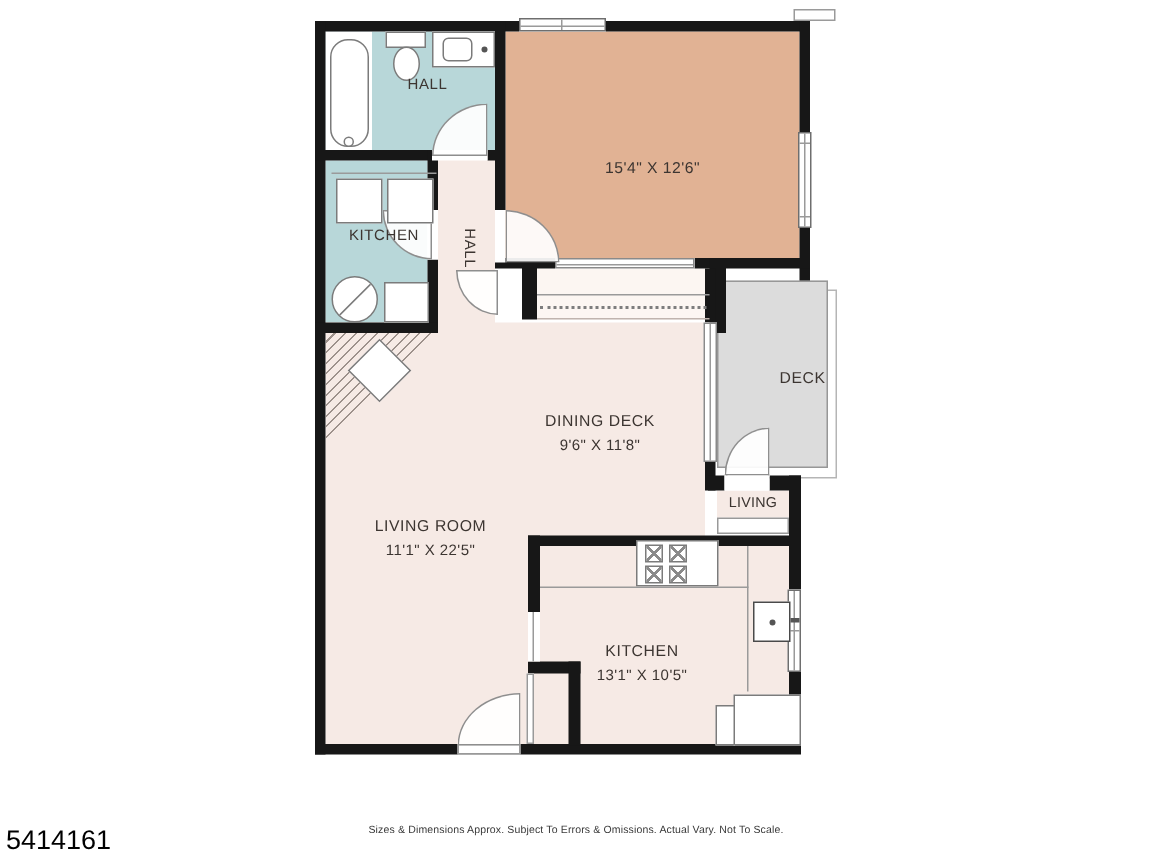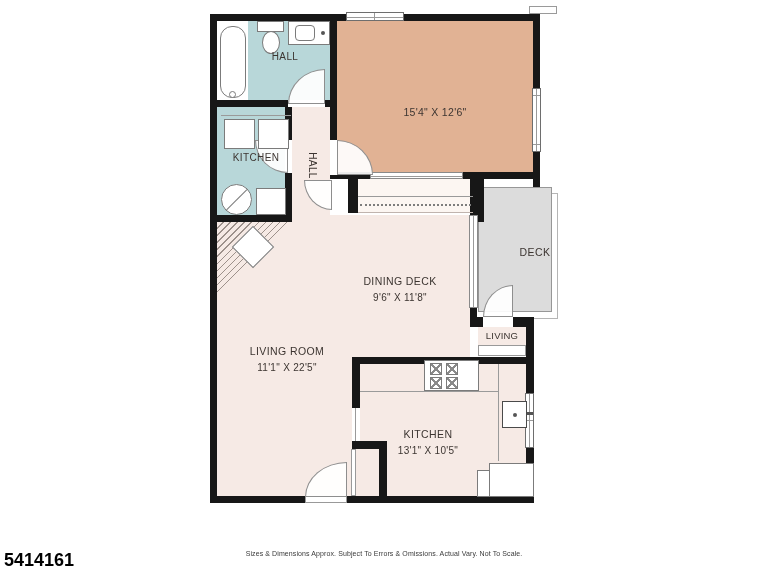--- a/index.html
+++ b/index.html
@@ -15,21 +15,21 @@
   .ln{position:absolute;background:#9a9a9a;}
   .lbl{position:absolute;color:#3c3531;font-size:10.5px;letter-spacing:.4px;text-align:center;white-space:nowrap;}
   .dim{position:absolute;color:#3c3531;font-size:10px;letter-spacing:.3px;text-align:center;white-space:nowrap;}
   .hatch{position:absolute;clip-path:polygon(0 0,100% 0,0 100%);
          background:repeating-linear-gradient(135deg,var(--floor-pink,#f6eae5) 0 4px,#9d918b 4px 5px);}
   .diamond{position:absolute;background:#fff;border:1px solid #7b7b7b;transform:rotate(45deg);}
   .burner{position:absolute;width:12px;height:12px;border:1px solid #7b7b7b;box-sizing:border-box;background:
     linear-gradient(45deg,transparent 44%,#8a8a8a 44%,#8a8a8a 56%,transparent 56%),
     linear-gradient(-45deg,transparent 44%,#8a8a8a 44%,#8a8a8a 56%,transparent 56%),#fff;}
   #footer{position:absolute;left:0;top:550px;width:768px;text-align:center;font-size:7px;color:#3a3a3a;letter-spacing:.1px;}
-  #photoid{position:absolute;left:4px;top:550px;font-size:18px;color:#000;font-weight:bold;}
+  #photoid{position:absolute;left:4px;top:550px;font-size:18px;color:#000;}
 </style>
 </head>
 <body>
 
 <div id="stage">
 
   <div class="fill" style="left:217px;top:21px;width:113px;height:79px;background:var(--bath-teal,#b8d7d9);"></div>
   <div class="fill" style="left:217px;top:21px;width:31px;height:79px;background:#fff;"></div>
   <div class="fill" style="left:217px;top:107px;width:68px;height:108px;background:var(--bath-teal,#b8d7d9);"></div>
   <div class="fill" style="left:292px;top:100px;width:38px;height:122px;background:var(--floor-pink,#f6eae5);"></div>

